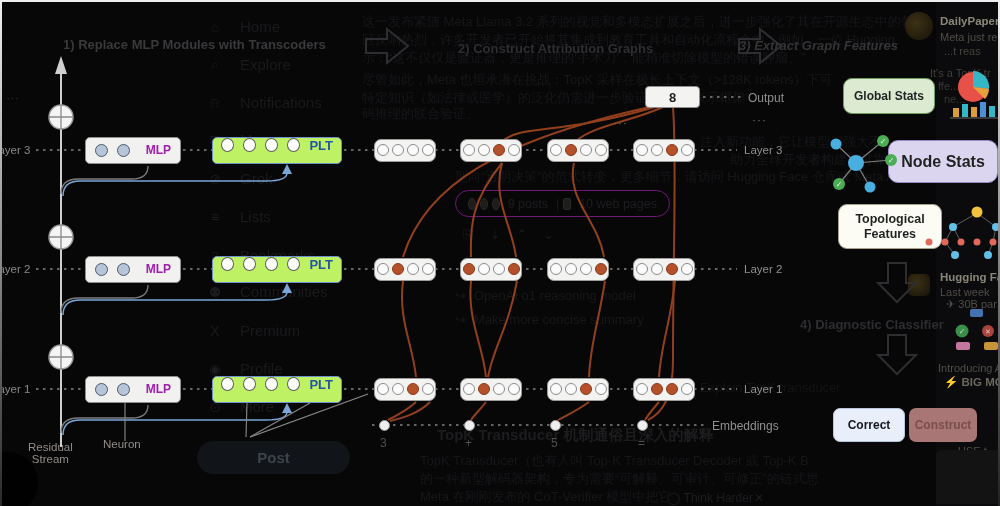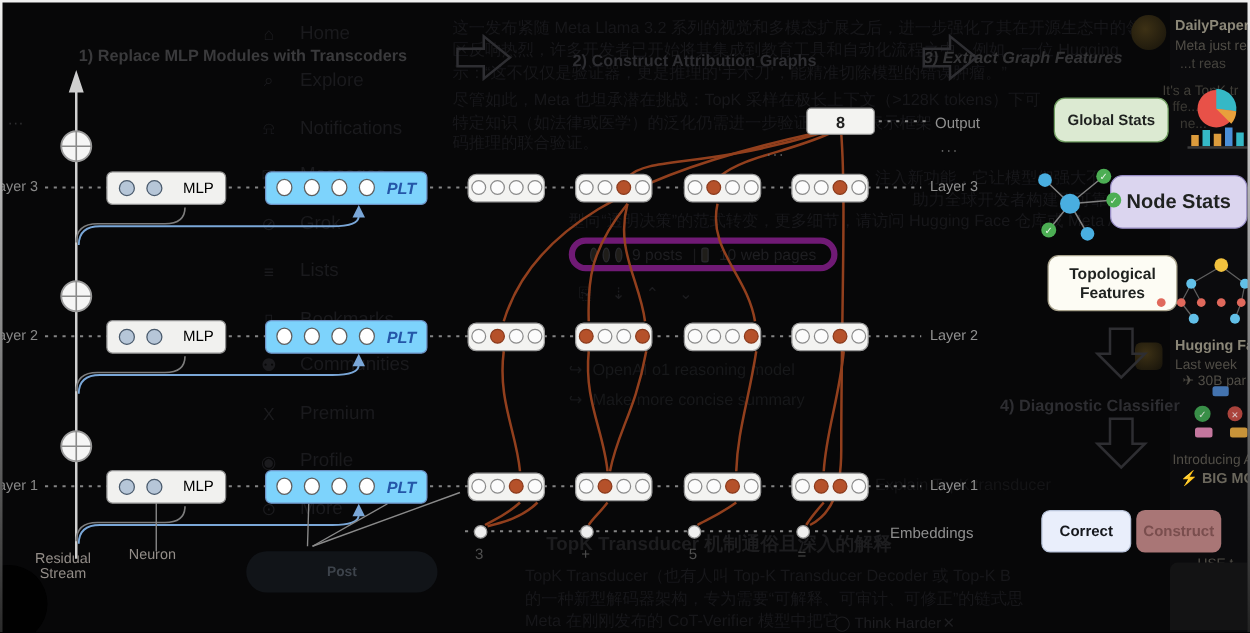--- a/index.html
+++ b/index.html
@@ -12,23 +12,23 @@
   .edge-right{position:absolute;right:0;top:0;width:2px;height:506px;z-index:9;
              background:linear-gradient(#f0f0f0,#222);}
   
   .railcol{position:absolute;left:936px;top:0;width:64px;height:506px;background:#0b0b0d;z-index:0;}
   .bgtxt{position:absolute;color:#17171a;font-size:13px;white-space:nowrap;z-index:1;}
   .bghead{position:absolute;color:#1d1d1f;font-size:15px;font-weight:bold;white-space:nowrap;z-index:1;}
   .sb-item{position:absolute;display:flex;align-items:center;gap:16px;color:#1a1a1d;
            font-size:15px;z-index:1;white-space:nowrap;}
   .sb-item .ic{width:18px;text-align:center;font-size:14px;color:#1b1b1e;}
   .post-pill{position:absolute;left:197px;top:441px;width:153px;height:33px;border-radius:17px;
-             background:#111418;color:#3d434b;font-weight:bold;font-size:11px;display:flex;
+             background:#111418;color:#3d434b;font-weight:bold;font-size:15px;display:flex;
              align-items:center;justify-content:center;z-index:1;}
-  .cite-pill{position:absolute;left:455px;top:190px;width:215px;height:27px;border:5px solid #701a75;
+  .cite-pill{position:absolute;left:455px;top:190px;width:215px;height:27px;border:1px solid #701a75;
              border-radius:14px;display:flex;align-items:center;gap:8px;padding:0 12px;
              box-sizing:border-box;color:#1e1e21;font-size:12.5px;z-index:1;white-space:nowrap;}
   .mini-av{width:10px;height:10px;border-radius:50%;background:#1f1d19;border:1px solid #2a2a2e;margin-left:-4px;}
   .sugg{position:absolute;color:#17181a;font-size:13px;z-index:1;white-space:nowrap;}
   .railtxt{position:absolute;font-size:11px;color:#514e47;z-index:1;white-space:nowrap;}
   .railbold{font-weight:bold;color:#8b8778;font-size:11.5px;}
   .avatar{position:absolute;border-radius:50%;z-index:1;
           background:radial-gradient(circle at 40% 40%,#3d3115,#15120a);}
   .imgblock{position:absolute;left:936px;top:450px;width:62px;height:54px;background:#131314;
             border-radius:6px 0 0 0;z-index:1;}
@@ -36,23 +36,23 @@
   .fig-title{position:absolute;font-weight:bold;font-size:13px;color:#343436;white-space:nowrap;z-index:4;}
   .layer-lbl{position:absolute;font-size:11.5px;color:#909090;white-space:nowrap;z-index:4;}
   .gbox{position:absolute;width:62px;height:23px;background:#f3f3f1;border:1.5px solid #9b9b9b;
         border-radius:7px;display:flex;align-items:center;justify-content:center;gap:3px;
         box-sizing:border-box;z-index:4;}
   .gc{width:12px;height:12px;border-radius:50%;background:#fcfcfc;border:1.5px solid #8b8b8b;box-sizing:border-box;}
   .gc.f{background:#b5512a;border-color:#8a3a1c;}
   .mlp{position:absolute;width:96px;height:27px;background:#f1f1ef;border:1.5px solid #8f8f8f;
        border-radius:5px;display:flex;align-items:center;box-sizing:border-box;padding:0 9px;gap:9px;z-index:4;}
   .mlp .c{width:13px;height:13px;border-radius:50%;background:#b6c6d8;border:1.5px solid #4a5a6c;box-sizing:border-box;}
-  .mlp .lbl{font-weight:normal;font-size:12px;color:#000000;margin-left:auto;}
-  .plt{position:absolute;width:130px;height:27px;background:#7dd3fc;border:1.5px solid #6d93c6;
-       border-radius:5px;display:flex;align-items:center;box-sizing:border-box;padding:0 8px;gap:9px;z-index:4;font-style:italic;}
+  .mlp .lbl{font-weight:bold;font-size:12px;color:#a21caf;margin-left:auto;}
+  .plt{position:absolute;width:130px;height:27px;background:#bef264;border:1.5px solid #6d93c6;
+       border-radius:5px;display:flex;box-sizing:border-box;padding:0 8px;gap:9px;z-index:4;}
   .plt .c{width:14px;height:14px;border-radius:50%;background:#fff;border:1.5px solid #5f5f5f;box-sizing:border-box;}
   .plt .lbl{font-weight:bold;font-size:13px;color:#2456a8;margin-left:auto;}
   .outbox{position:absolute;left:645px;top:86px;width:55px;height:22px;background:#f3f3f1;
           border:1.5px solid #8f8f8f;border-radius:4px;display:flex;align-items:center;justify-content:center;
           font-weight:bold;font-size:13px;color:#1f1f1f;box-sizing:border-box;z-index:4;}
   .edot{position:absolute;width:11px;height:11px;border-radius:50%;background:#efefef;
         border:1px solid #9a9a9a;box-sizing:border-box;z-index:4;}
   .tok{position:absolute;font-size:12px;color:#4f4f4f;z-index:4;}
   .featbox{position:absolute;display:flex;align-items:center;justify-content:center;text-align:center;
            font-weight:bold;border-radius:9px;box-sizing:border-box;z-index:4;color:#1f2220;}

